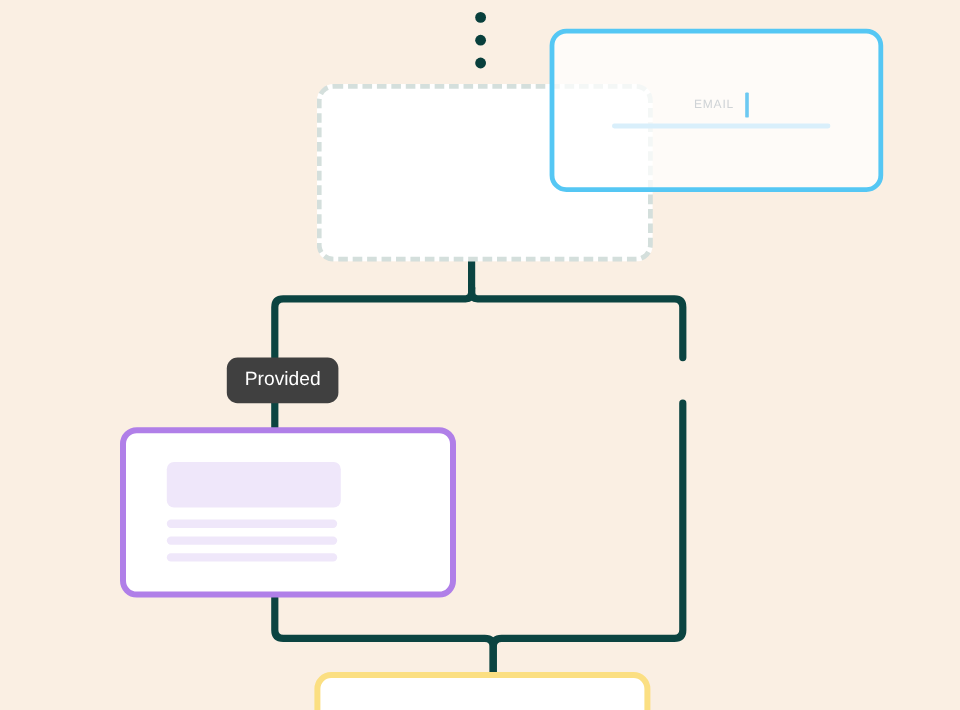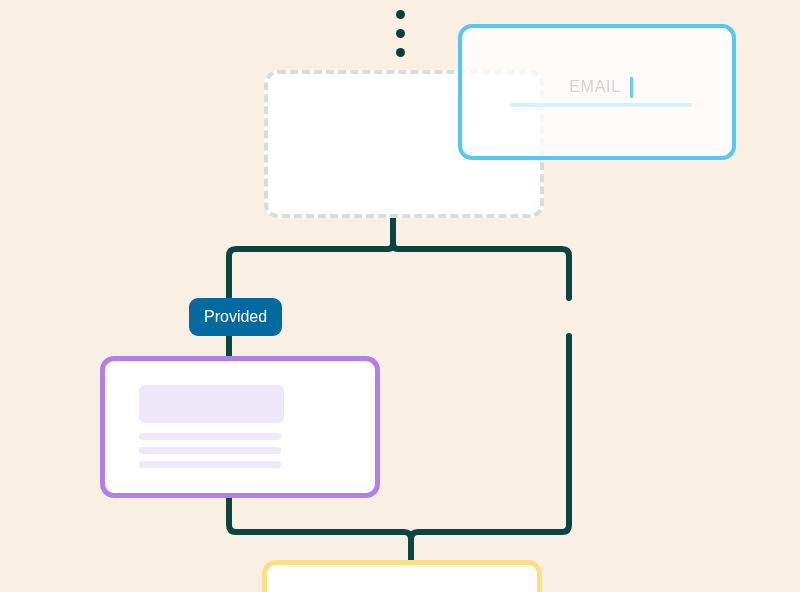--- a/index.html
+++ b/index.html
@@ -78,21 +78,21 @@
     width: 182px;
   }
   .email-row {
     display: flex;
     align-items: center;
     justify-content: center;
     height: 22px;
     gap: 9px;
   }
   .email-label {
-    font-size: 16px;
+    font-size: 10px;
     letter-spacing: 0.7px;
     color: #cfd3d6;
     font-family: "Liberation Sans", sans-serif;
   }
   .email-caret {
     width: 3px;
     height: 21px;
     background: #6cc9f2;
     border-radius: 1px;
   }
@@ -104,21 +104,21 @@
   }
 
   
   .pill {
     position: absolute;
     height: 38px;
     display: flex;
     align-items: center;
     justify-content: center;
     padding: 0 15px;
-    background: #0369a1;
+    background: #404040;
     color: #ffffff;
     border-radius: 9px;
     font-size: 16px;
     white-space: nowrap;
     box-sizing: border-box;
   }
   .pill-provided { left: 189px; top: 298px; }
   .pill-otherwise { left: 517px; top: 298px; }
 
   

